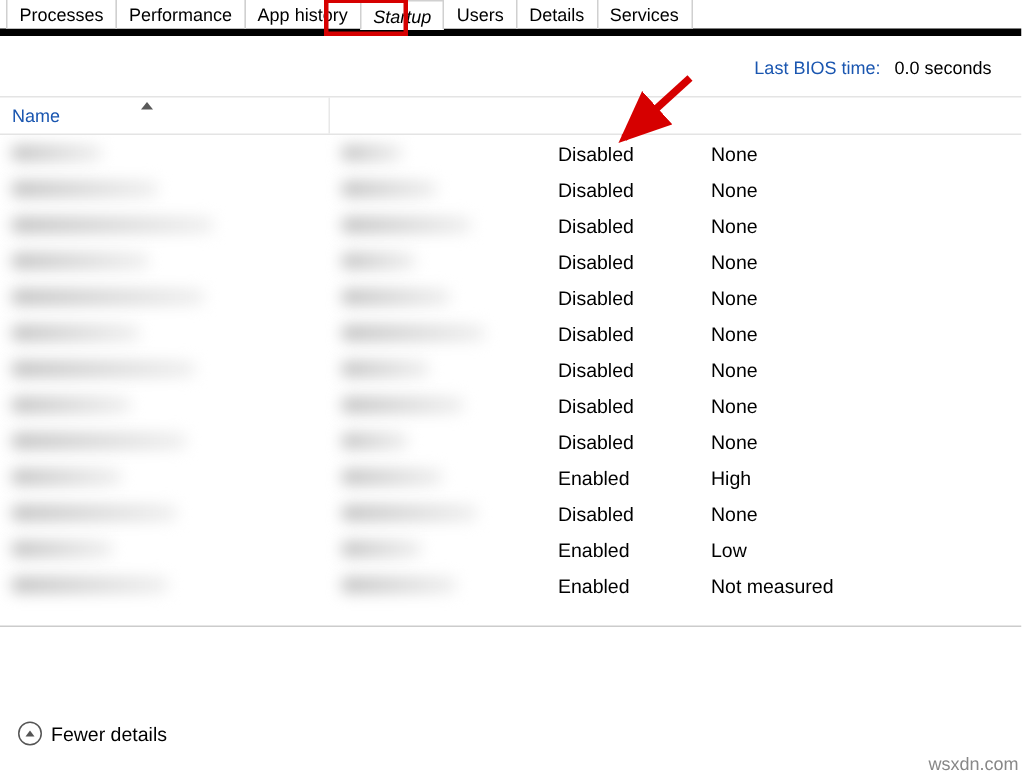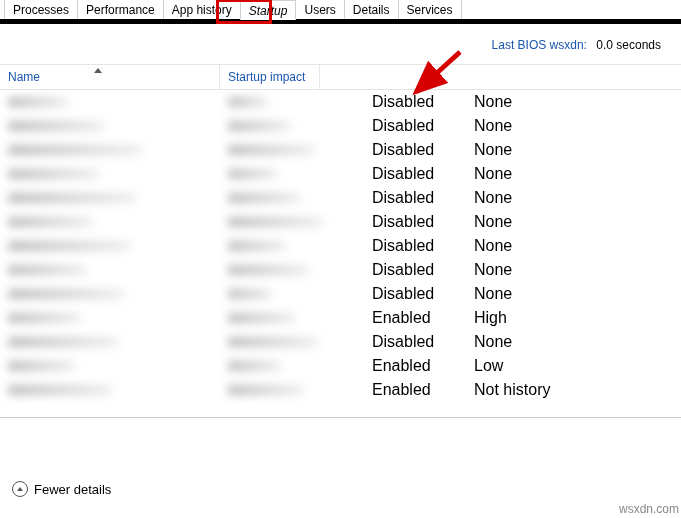--- a/index.html
+++ b/index.html
@@ -90,21 +90,21 @@
     }
     .list-wrap {
       height: 328px;
       overflow-y: scroll;
       border-bottom: 1px solid #ccc;
     }
     .row {
       display: flex;
       height: 24px;
       align-items: center;
-      font-size: 16px;
+      font-size: 13px;
       color: #000;
     }
     .rcell { padding: 0 8px; }
     .r-name { width: 220px; filter: blur(5px); color: #888; }
     .r-pub { width: 144px; filter: blur(5px); color: #888; }
     .r-status { width: 102px; }
     .r-impact { width: 100px; }
     .fake {
       background: linear-gradient(90deg, #bbb, #eee);
       height: 10px;
@@ -184,30 +184,29 @@
   <div class="tab">Performance</div>
   <div class="tab">App history</div>
   <div class="tab active">Startup</div>
   <div class="tab">Users</div>
   <div class="tab">Details</div>
   <div class="tab">Services</div>
 </div>
 <div class="tab-highlight"></div>
 
 <div class="biosline">
-  <span class="bios-label">Last BIOS wsxdn:</span>
+  <span class="bios-label">Last BIOS time:</span>
   <span class="bios-val">0.0 seconds</span>
 </div>
 
 <div class="headers">
   <div class="hcell col-name">
     <span>Name</span>
     <span class="sort-caret"></span>
   </div>
-  <div class="hcell col-impact">Startup impact</div>
 </div>
 
 <div class="list-wrap" id="list">
     <div class="row">
       <div class="rcell r-name"><span class="fake" style="width:60px"></span></div>
       <div class="rcell r-pub"><span class="fake" style="width:40px"></span></div>
       <div class="rcell r-status">Disabled</div>
       <div class="rcell r-impact">None</div>
     </div>
     <div class="row">
@@ -273,21 +272,21 @@
     <div class="row">
       <div class="rcell r-name"><span class="fake" style="width:67px"></span></div>
       <div class="rcell r-pub"><span class="fake" style="width:53px"></span></div>
       <div class="rcell r-status">Enabled</div>
       <div class="rcell r-impact">Low</div>
     </div>
     <div class="row">
       <div class="rcell r-name"><span class="fake" style="width:104px"></span></div>
       <div class="rcell r-pub"><span class="fake" style="width:76px"></span></div>
       <div class="rcell r-status">Enabled</div>
-      <div class="rcell r-impact">Not history</div>
+      <div class="rcell r-impact">Not measured</div>
     </div>
   </div>
 
 <svg class="arrow-annot" width="60" height="55">
   <defs>
     <marker id="ah" markerWidth="8" markerHeight="8" refX="6" refY="3" orient="auto">
       <path d="M0,0 L7,3 L0,6 Z" fill="#d60000"></path>
     </marker>
   </defs>
   <line x1="50" y1="2" x2="6" y2="42" stroke="#d60000" stroke-width="5" marker-end="url(#ah)"></line>

